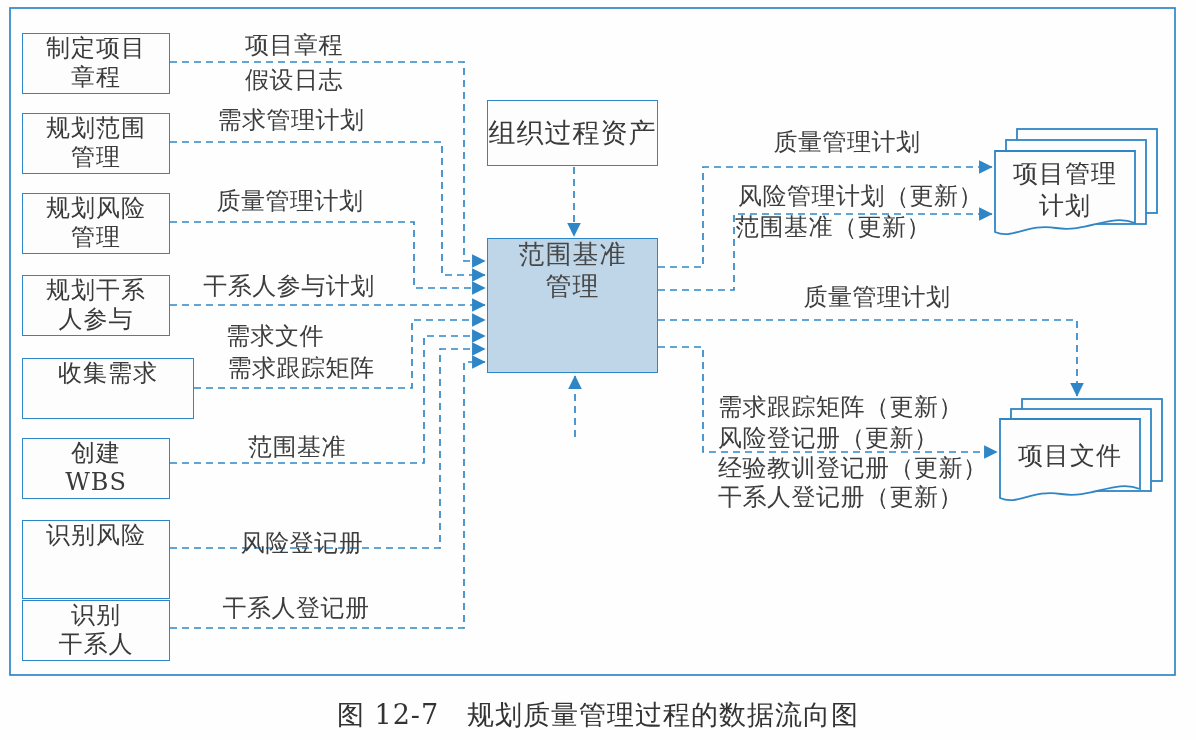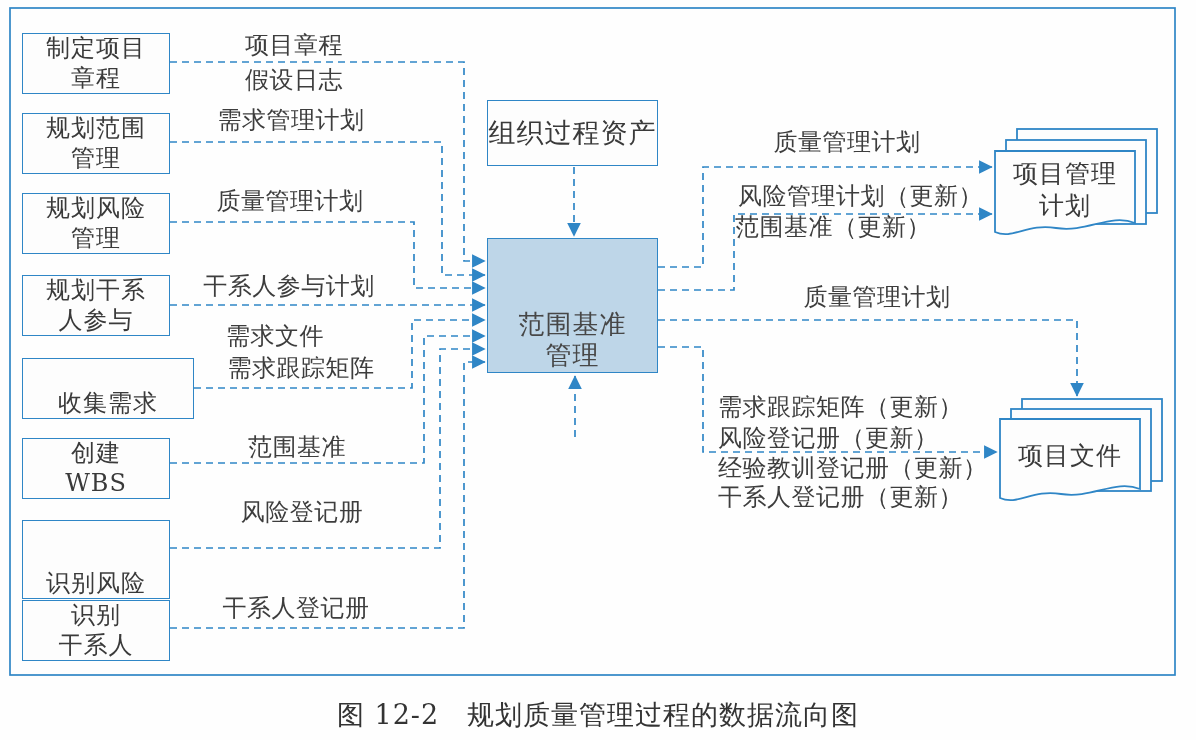--- a/index.html
+++ b/index.html
@@ -8,21 +8,21 @@
     background:#fefefe; overflow:hidden;
     font-family:"DejaVu Serif","Liberation Serif",serif;
     color:#3a3a3a;
   }
   svg.layer { position:absolute; left:0; top:0; z-index:1; }
 
   
   .pbox {
     position:absolute; z-index:2; box-sizing:border-box;
     border:1.7px solid #2f86c6; background:#fdfdfd;
-    display:flex; align-items:flex-end;
+    display:flex; align-items:flex-start;
   }
   .band { width:19px; box-sizing:border-box; flex:0 0 19px; }
   .band.l { border-right:1.6px solid #2f86c6; }
   .band.r { border-left:1.6px solid #2f86c6; }
   .btxt {
     flex:1; display:flex; flex-direction:column;
     align-items:center; justify-content:center;
     font-size:24px; line-height:1.22; letter-spacing:1px;
     text-align:center;
   }
@@ -194,27 +194,27 @@
   </div>
 
   <div class="flabel" style="left:294px;top:45px">项目章程</div>
   <div class="flabel" style="left:294px;top:80px">假设日志</div>
   <div class="flabel" style="left:291px;top:120px">需求管理计划</div>
   <div class="flabel" style="left:290px;top:201px">质量管理计划</div>
   <div class="flabel" style="left:289px;top:286px">干系人参与计划</div>
   <div class="flabel" style="left:275px;top:336px">需求文件</div>
   <div class="flabel" style="left:301px;top:368px">需求跟踪矩阵</div>
   <div class="flabel" style="left:297px;top:447px">范围基准</div>
-  <div class="flabel" style="left:302px;top:512px">风险登记册</div>
+  <div class="flabel" style="left:302px;top:543px">风险登记册</div>
   <div class="flabel" style="left:296px;top:608px">干系人登记册</div>
 
   <div class="flabel" style="left:847px;top:142px">质量管理计划</div>
   <div class="flabel la" style="left:738px;top:196px">风险管理计划（更新）</div>
   <div class="flabel la" style="left:735px;top:227px">范围基准（更新）</div>
   <div class="flabel" style="left:877px;top:297px">质量管理计划</div>
   <div class="flabel la" style="left:718px;top:407px">需求跟踪矩阵（更新）</div>
   <div class="flabel la" style="left:718px;top:438px">风险登记册（更新）</div>
   <div class="flabel la" style="left:718px;top:468px">经验教训登记册（更新）</div>
   <div class="flabel la" style="left:718px;top:497px">干系人登记册（更新）</div>
 
-  <div class="caption">图 12-2　规划质量管理过程的数据流向图</div>
+  <div class="caption">图 12-7　规划质量管理过程的数据流向图</div>
 
 </div>
 
 </body></html>

